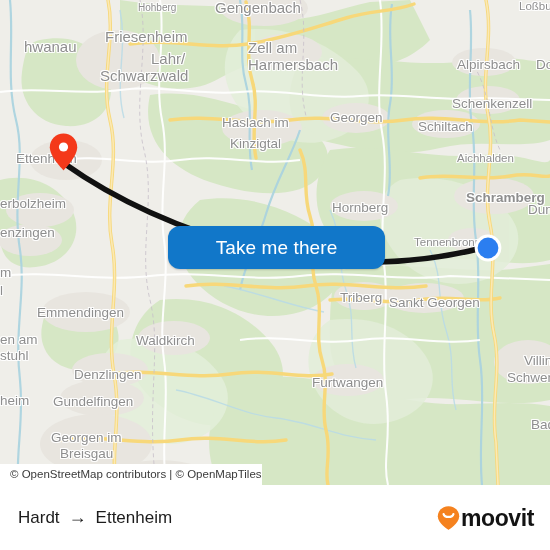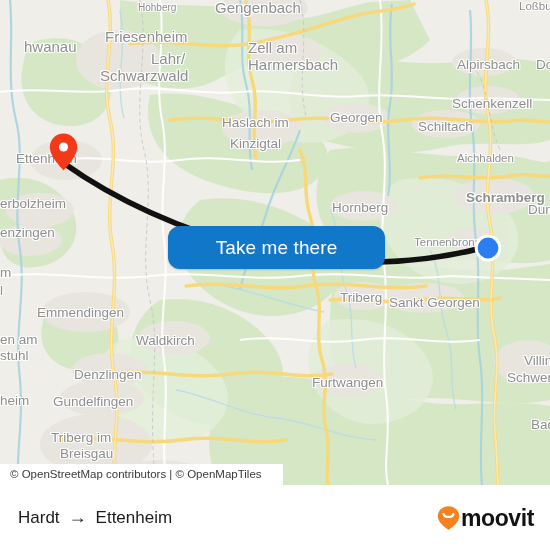--- a/index.html
+++ b/index.html
@@ -98,21 +98,21 @@
   
   #attribution {
     position: absolute;
     left: 0;
     top: 464px;
     height: 21px;
     background: #ffffff;
     color: #3a3a3a;
     font-size: 11.5px;
     line-height: 21px;
-    padding: 0 21px 0 10px;
+    padding: 0 0 0 10px;
     white-space: nowrap;
   }
 
   
   #footer {
     position: absolute;
     left: 0;
     top: 485px;
     width: 550px;
     height: 65px;
@@ -303,21 +303,21 @@
         <div class="map-label lbl-md" style="left: 136px; top: 333px;">Waldkirch</div>
         <div class="map-label lbl-md" style="left: 0px; top: 332px;">en am</div>
         <div class="map-label lbl-md" style="left: 524px; top: 353px;">Villin</div>
         <div class="map-label lbl-md" style="left: 0px; top: 348px;">stuhl</div>
         <div class="map-label lbl-md" style="left: 507px; top: 370px;">Schwen</div>
         <div class="map-label lbl-md" style="left: 74px; top: 367px;">Denzlingen</div>
         <div class="map-label lbl-md" style="left: 0px; top: 393px;">heim</div>
         <div class="map-label lbl-md" style="left: 53px; top: 394px;">Gundelfingen</div>
         <div class="map-label lbl-md" style="left: 312px; top: 375px;">Furtwangen</div>
         <div class="map-label lbl-md" style="left: 531px; top: 417px;">Bad</div>
-        <div class="map-label lbl-md" style="left: 51px; top: 430px;">Triberg im</div>
+        <div class="map-label lbl-md" style="left: 51px; top: 430px;">Georgen im</div>
         <div class="map-label lbl-md" style="left: 60px; top: 446px;">Breisgau</div>
         <div class="map-label lbl-md" style="left: 120px; top: 477px;">Kirchzarten</div>
       </div>
 
     <svg id="route-layer" viewBox="0 0 550 485">
       <path d="M65,164 C110,196 180,232 268,252 C340,268 420,264 482,248" fill="none" stroke="#111111" stroke-width="5.5" stroke-linecap="round" stroke-linejoin="round"></path>
     </svg>
 
     <button id="take-me-there">Take me there</button>
 

